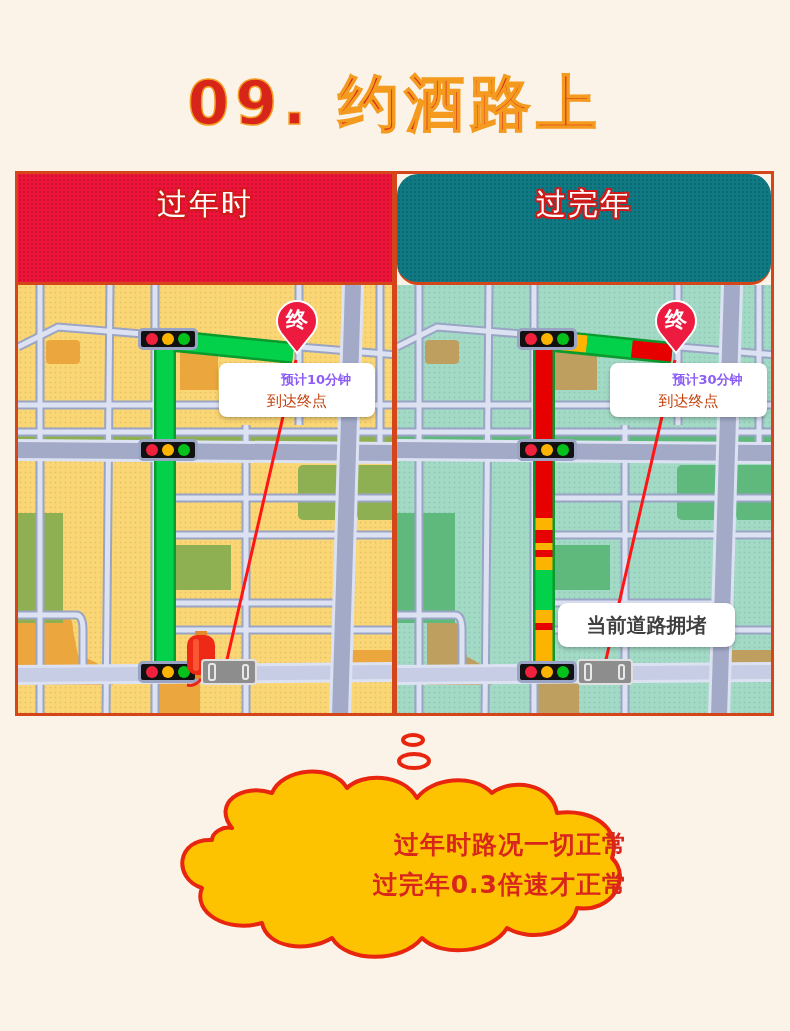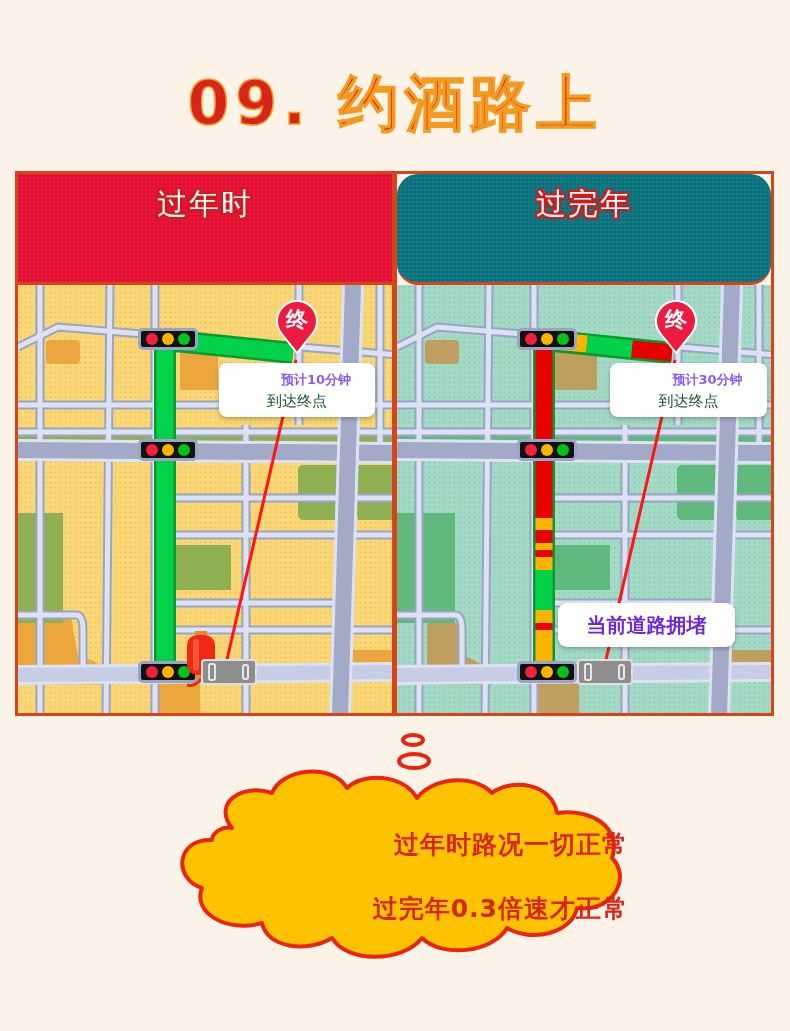--- a/index.html
+++ b/index.html
@@ -72,26 +72,26 @@
   .pin-text {
     position: absolute; left: 0; top: 6px; width: 44px; text-align: center;
     color: #fff; font-size: 22px; font-weight: bold;
   }
 
   .info-card {
     position: absolute; background: #fff; border-radius: 8px;
     box-shadow: 0 2px 4px rgba(0,0,0,0.25); text-align: center;
   }
   .info-main { font-size: 13px; font-weight: bold; color: #8b5cf6; line-height: 24px; padding-top: 5px; padding-left: 38px; }
-  .info-sub { font-size: 15px; color: #14532d; line-height: 18px; }
+  .info-sub { font-size: 15px; color: #c2410c; line-height: 18px; }
 
   .status-card {
     position: absolute; background: #fff; border-radius: 9px;
     box-shadow: 0 2px 4px rgba(0,0,0,0.25);
-    font-size: 20px; font-weight: bold; color: #6d28d9;
+    font-size: 20px; font-weight: bold; color: #404040;
     display: flex; align-items: center; justify-content: center;
   }
 
   .car { position: absolute; width: 56px; height: 26px; }
   .lantern { position: absolute; width: 32px; height: 60px; }
 
   .cloud-wrap { position: absolute; left: 172px; top: 728px; width: 456px; height: 236px; }
   .cloud-text {
     position: absolute; left: 0; width: 456px; text-align: right;
     font-size: 25px; font-weight: bold; color: #d8261c; letter-spacing: 1px;
@@ -347,14 +347,14 @@
              C460 150, 440 185, 405 180
              C400 205, 360 215, 335 200
              C320 225, 270 230, 250 210
              C230 235, 175 235, 160 210
              C135 225, 95 220, 90 195
              C55 205, 20 185, 30 160
              C0 150, 5 110, 40 112
              C40 105, 50 98, 60 100 Z" fill="#fdc200" stroke="#e8260f" stroke-width="4" stroke-linejoin="round"></path>
   </svg>
   <div class="cloud-text" style="top:100px;">过年时路况一切正常</div>
-  <div class="cloud-text" style="top:140px;margin-top:24px;">过完年0.3倍速才正常</div>
+  <div class="cloud-text" style="top:140px;">过完年0.3倍速才正常</div>
 </div>
 
 </body></html>

